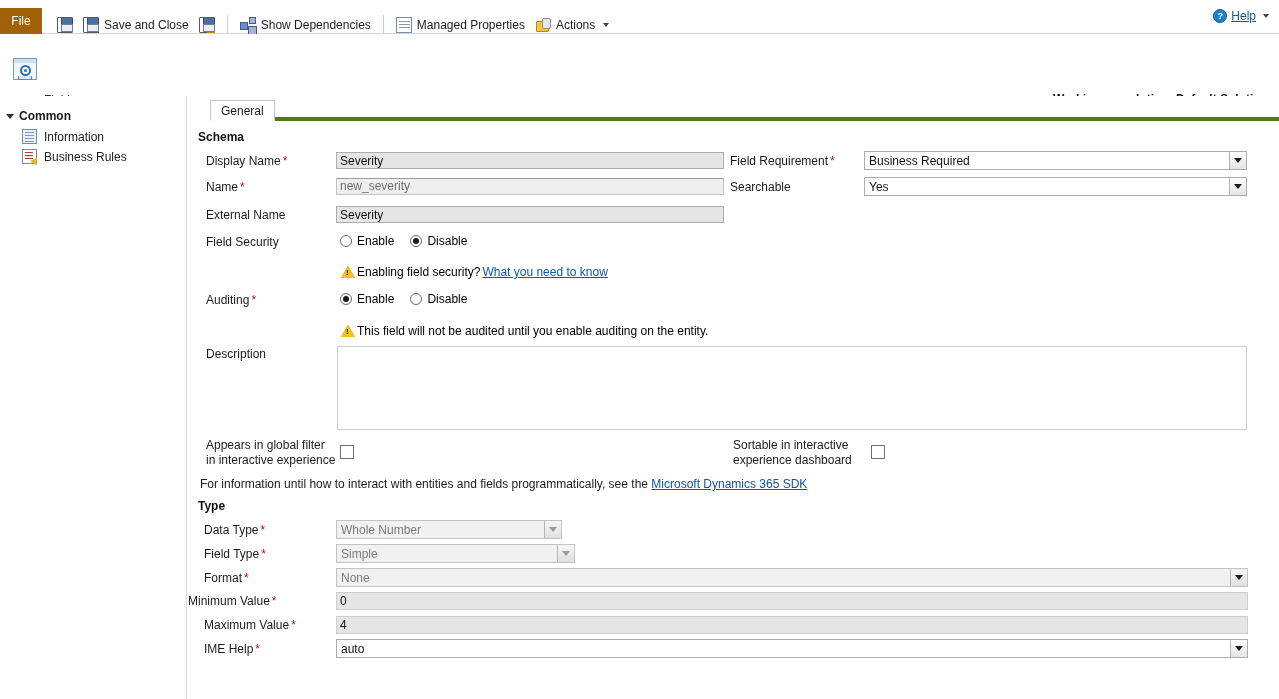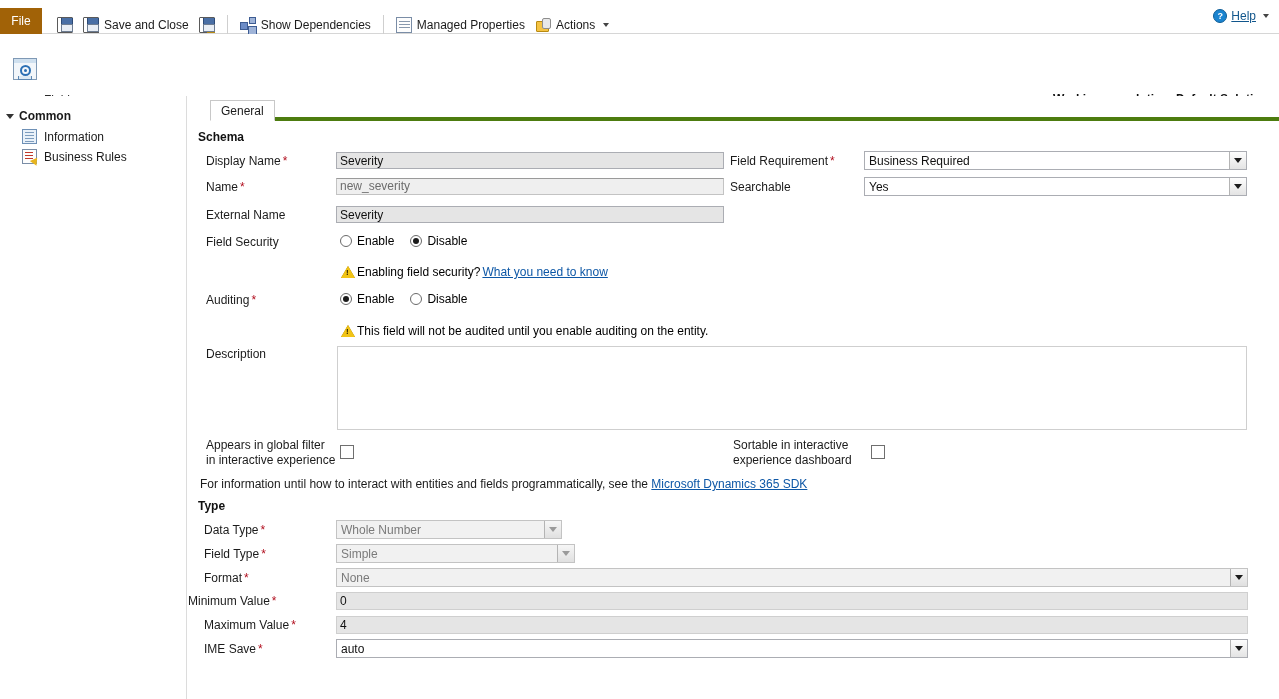--- a/index.html
+++ b/index.html
@@ -475,21 +475,21 @@
     <span>Minimum Value</span><span class="req">*</span>
   </div>
   <input class="txtbox flat" type="text" style="left: 148px; top: 496px; width: 912px; height: 18px;" value="0">
 
   <div class="f-label" style="left:16px; top:522px;">
     <span>Maximum Value</span><span class="req">*</span>
   </div>
   <input class="txtbox flat" type="text" style="left: 148px; top: 520px; width: 912px; height: 18px;" value="4">
 
   <div class="f-label" style="left:16px; top:546px;">
-    <span>IME Save</span><span class="req">*</span>
+    <span>IME Help</span><span class="req">*</span>
   </div>
   <div class="combo" style="left:148px; top:543px; width:912px;">
     <span class="val">auto</span>
     <span class="arrow">
         <span class="chev"></span>
       </span>
   </div>
 
 </div>
 

